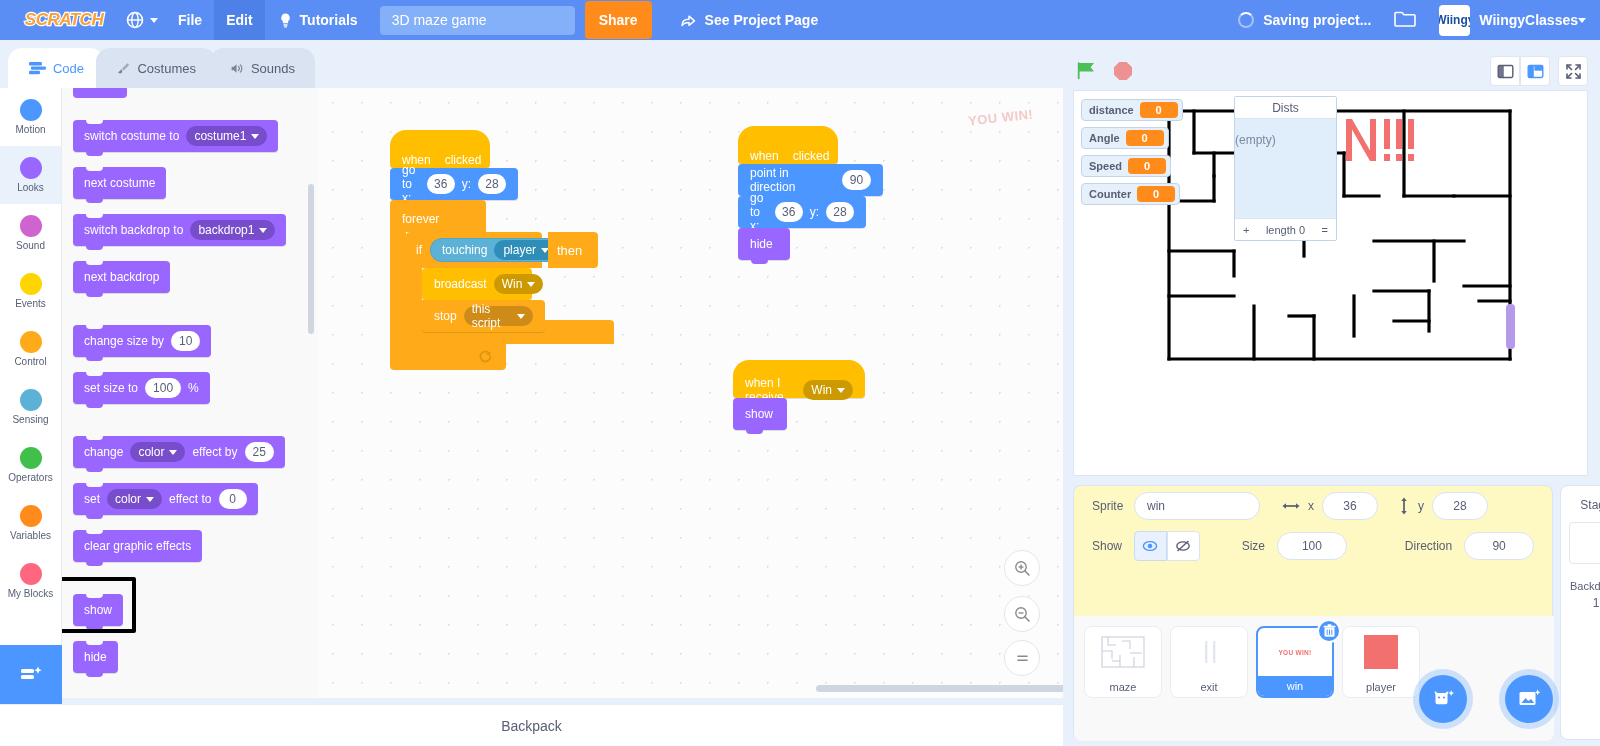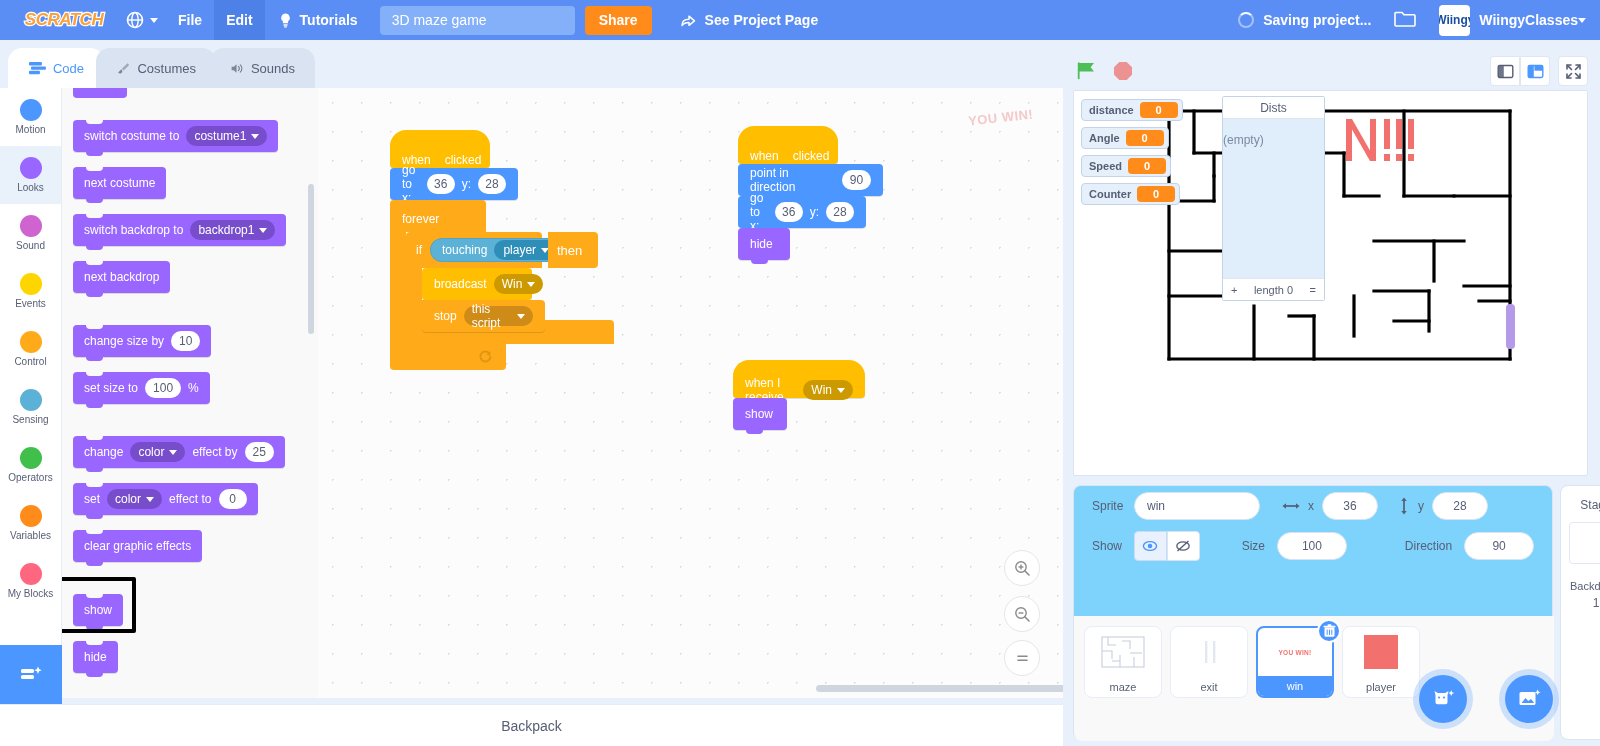--- a/index.html
+++ b/index.html
@@ -30,21 +30,21 @@
   .mb-item.globe { padding-right: 8px; }
   .mb-item.sel { background: #4d81e8; }
   .tri-down { width: 0; height: 0; border-left: 4px solid transparent;
     border-right: 4px solid transparent; border-top: 5px solid #fff; }
   .proj-name {
     margin-left: 10px; width: 195px; height: 29px; border-radius: 4px;
     background: #83b0f8; border: none; color: #fff;
     font-size: 14px; padding: 0 12px; font-family: "Liberation Sans", sans-serif;
   }
   .share-btn {
-    margin-left: 10px; height: 29px; padding: 0 14px; border-radius: 4px;
+    margin-left: 10px; height: 38px; padding: 0 14px; border-radius: 4px;
     background: #ff8c1a; color: #fff; font-size: 14px; font-weight: bold;
     display: flex; align-items: center; border: none; cursor: pointer;
   }
   .proj-page {
     margin-left: 14px; height: 40px; padding: 0 14px; display: flex;
     align-items: center; gap: 8px; font-size: 14px; font-weight: bold; color: #fff;
   }
   .spacer { flex: 1; }
   .saving { display: flex; align-items: center; gap: 9px; font-size: 14px; font-weight: bold; }
   .spinner {
@@ -223,21 +223,21 @@
   .listmon-head { height: 22px; display:flex; align-items:center; justify-content:center;
     font-size: 12px; color: #575e75; border-bottom: 1px solid #dfe6ef; background: #fff;}
   .listmon-body { flex: 1; background: #e0edfb; display: flex; align-items: flex-start;
     justify-content: flex-start; padding-top: 14px; font-size: 12px; color: #7a8aa0; }
   .listmon-foot { height: 22px; display: flex; align-items: center;
     justify-content: space-between; padding: 0 8px; font-size: 11px; color: #575e75;
     border-top: 1px solid #dfe6ef; background: #fff; }
 
   .spritepane {
     position: absolute; top: 445px; left: 10px; width: 480px; height: 255px;
-    background: #7dd3fc; border-radius: 8px; border: 1px solid #dbe4f0;
+    background: #fef9c3; border-radius: 8px; border: 1px solid #dbe4f0;
   }
   .sprow { display: flex; align-items: center; height: 40px; padding: 0 18px; }
   .splabel { font-size: 12px; color: #575e75; }
   .spinput {
     border: 1px solid #d9e3f2; border-radius: 16px; height: 28px;
     font-size: 12px; color: #575e75; padding: 0 12px; background: #fff;
     display: flex; align-items: center; font-family: "Liberation Sans", sans-serif;
   }
   .eyebtn {
     width: 33px; height: 30px; border: 1px solid #d9e3f2; background: #fff;
@@ -747,21 +747,21 @@
       </div>
       <div class="monitor" style="left:7px;top:64px">
         <span>Speed</span>
         <span class="monval">0</span>
       </div>
       <div class="monitor" style="left:7px;top:92px">
         <span>Counter</span>
         <span class="monval">0</span>
       </div>
 
-      <div class="listmon" style="left:148px;top:5px;width:103px;height:205px">
+      <div class="listmon" style="left:160px;top:5px;width:103px;height:145px">
         <div class="listmon-head">Dists</div>
         <div class="listmon-body">
           <span>(empty)</span>
         </div>
         <div class="listmon-foot">
           <span>+</span>
           <span>length 0</span>
           <span>=</span>
         </div>
       </div>

